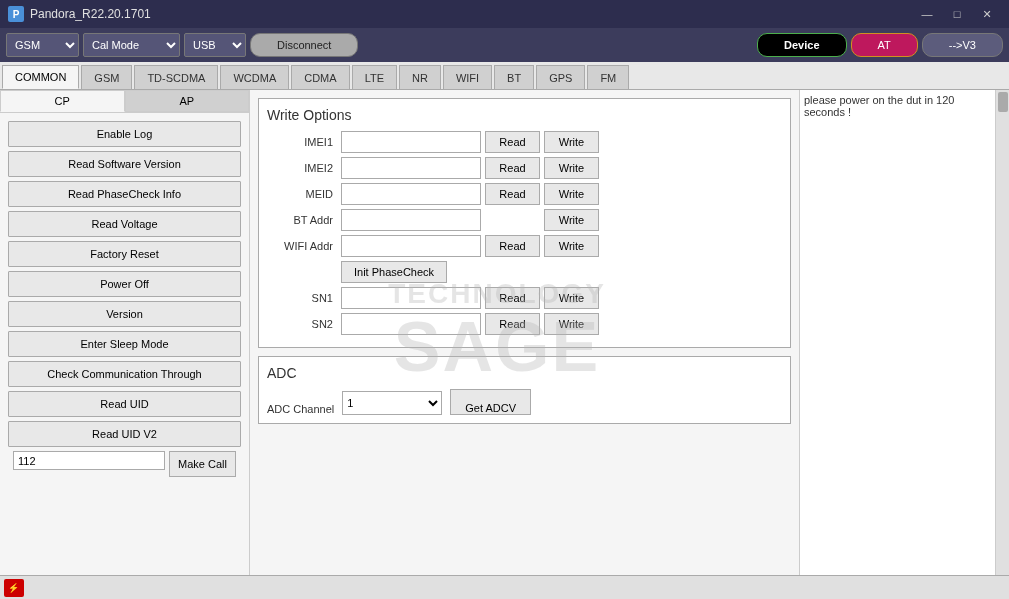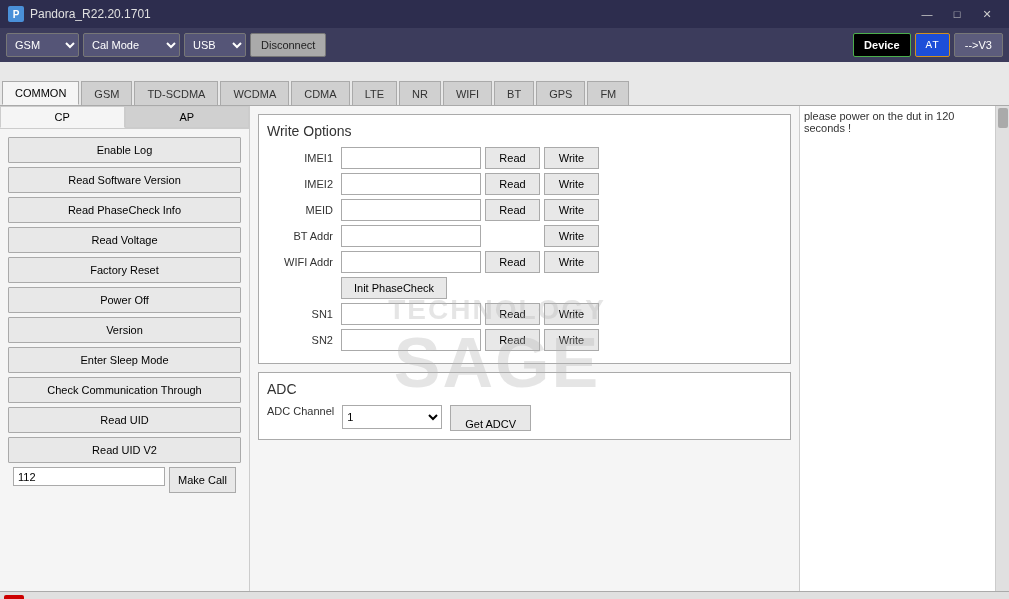--- a/index.html
+++ b/index.html
@@ -39,40 +39,40 @@
       background: #555577;
       border: 1px solid #777;
       color: white;
       font-size: 11px;
       padding: 0 4px;
       cursor: pointer;
       border-radius: 2px;
     }
     .toolbar-btn {
       height: 24px;
-      padding: 0 10px;
+      padding: 0 26px;
       font-size: 11px;
       cursor: pointer;
       border: 1px solid #777;
-      border-radius: 2px;
+      border-radius: 10px;
     }
     .btn-disconnect { background: #aaa; color: #222; }
     .btn-device { background: #000000; color: white; border-color: #4cae4c; font-weight: bold; }
-    .btn-at { background: #1d4ed8; color: white; border-color: #d09020; font-family: Liberation Mono, monospace; }
+    .btn-at { background: #be185d; color: white; border-color: #d09020; }
     .btn-v3 { background: #5c5c7c; color: white; border-color: #777; }
     .toolbar-spacer { flex: 1; }
 
     
     #tab-bar {
       background: #e8e8e8;
       border-bottom: 1px solid #aaa;
       display: flex;
       align-items: flex-end;
       padding: 0 2px;
-      height: 44px;
+      height: 28px;
     }
     .tab {
       padding: 4px 12px;
       font-size: 11px;
       cursor: pointer;
       border: 1px solid #aaa;
       border-bottom: none;
       background: #d0d0d0;
       color: #333;
       margin-right: 2px;
@@ -214,21 +214,21 @@
       background: #e8e8e8;
       border: 1px solid #aaa;
       font-size: 11px;
       cursor: pointer;
       margin-left: 74px;
     }
 
     
     .adc-row {
       display: flex;
-      align-items: flex-start;
+      align-items: flex-end;
       gap: 8px;
       margin-top: 4px;
     }
     .adc-label { font-size: 11px; color: #333; }
     .adc-select {
       height: 24px;
       width: 100px;
       border: 1px solid #aaa;
       font-size: 11px;
       background: white;

